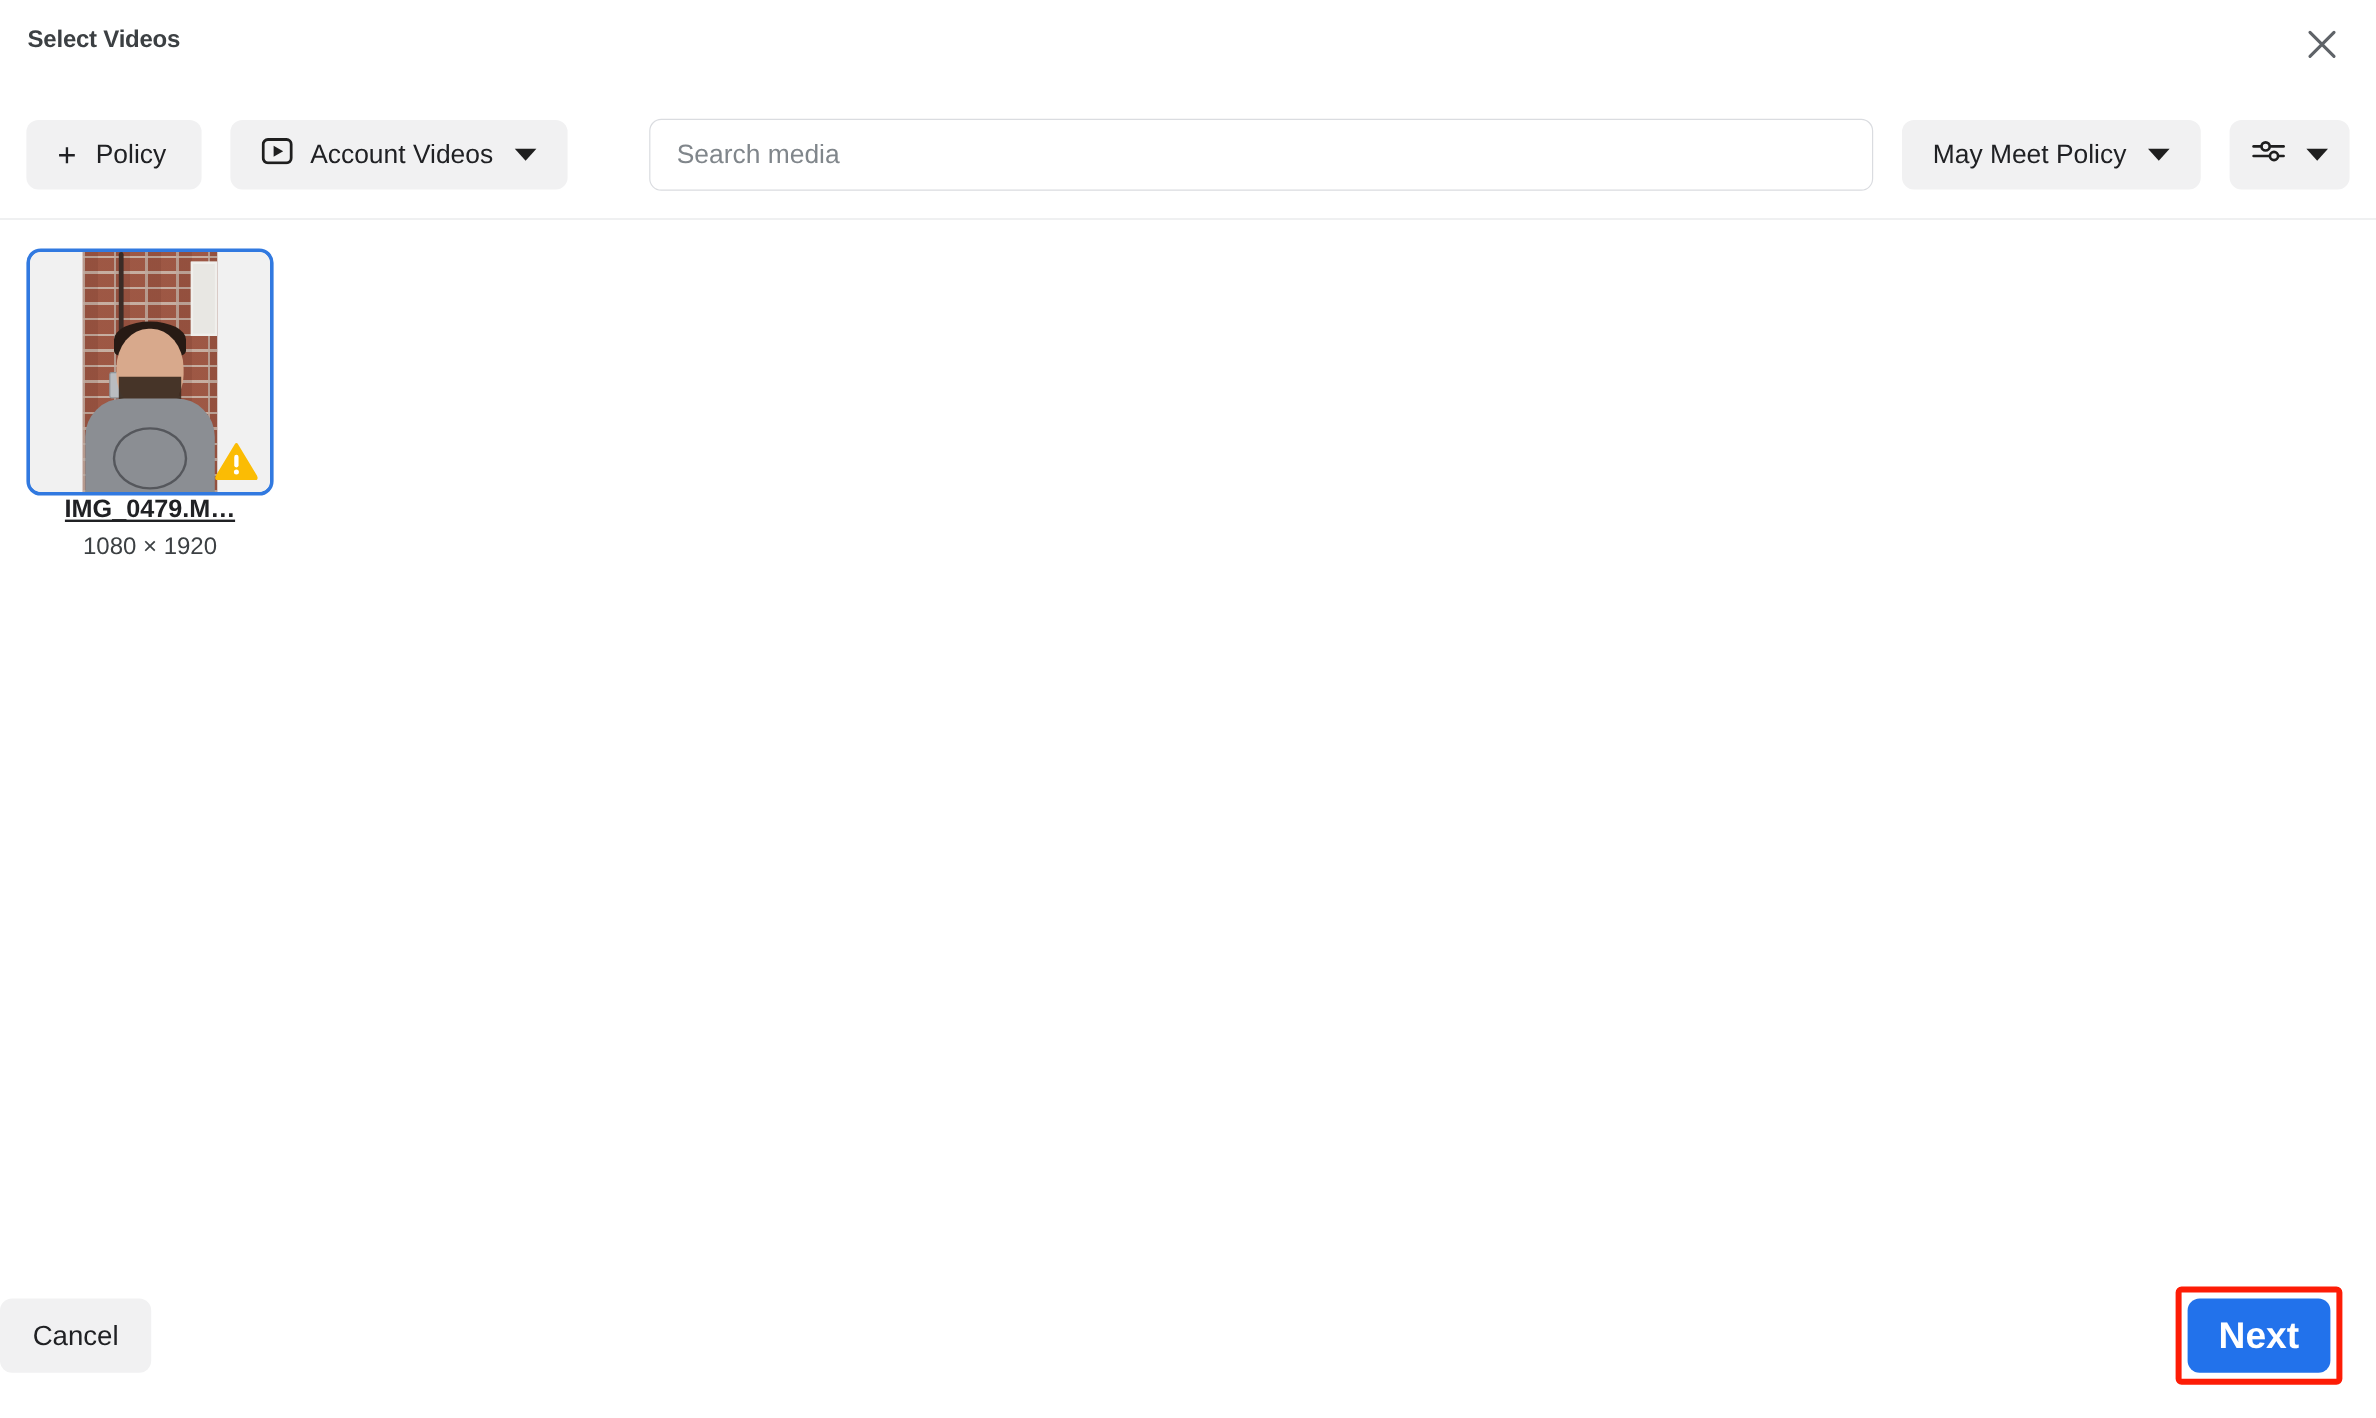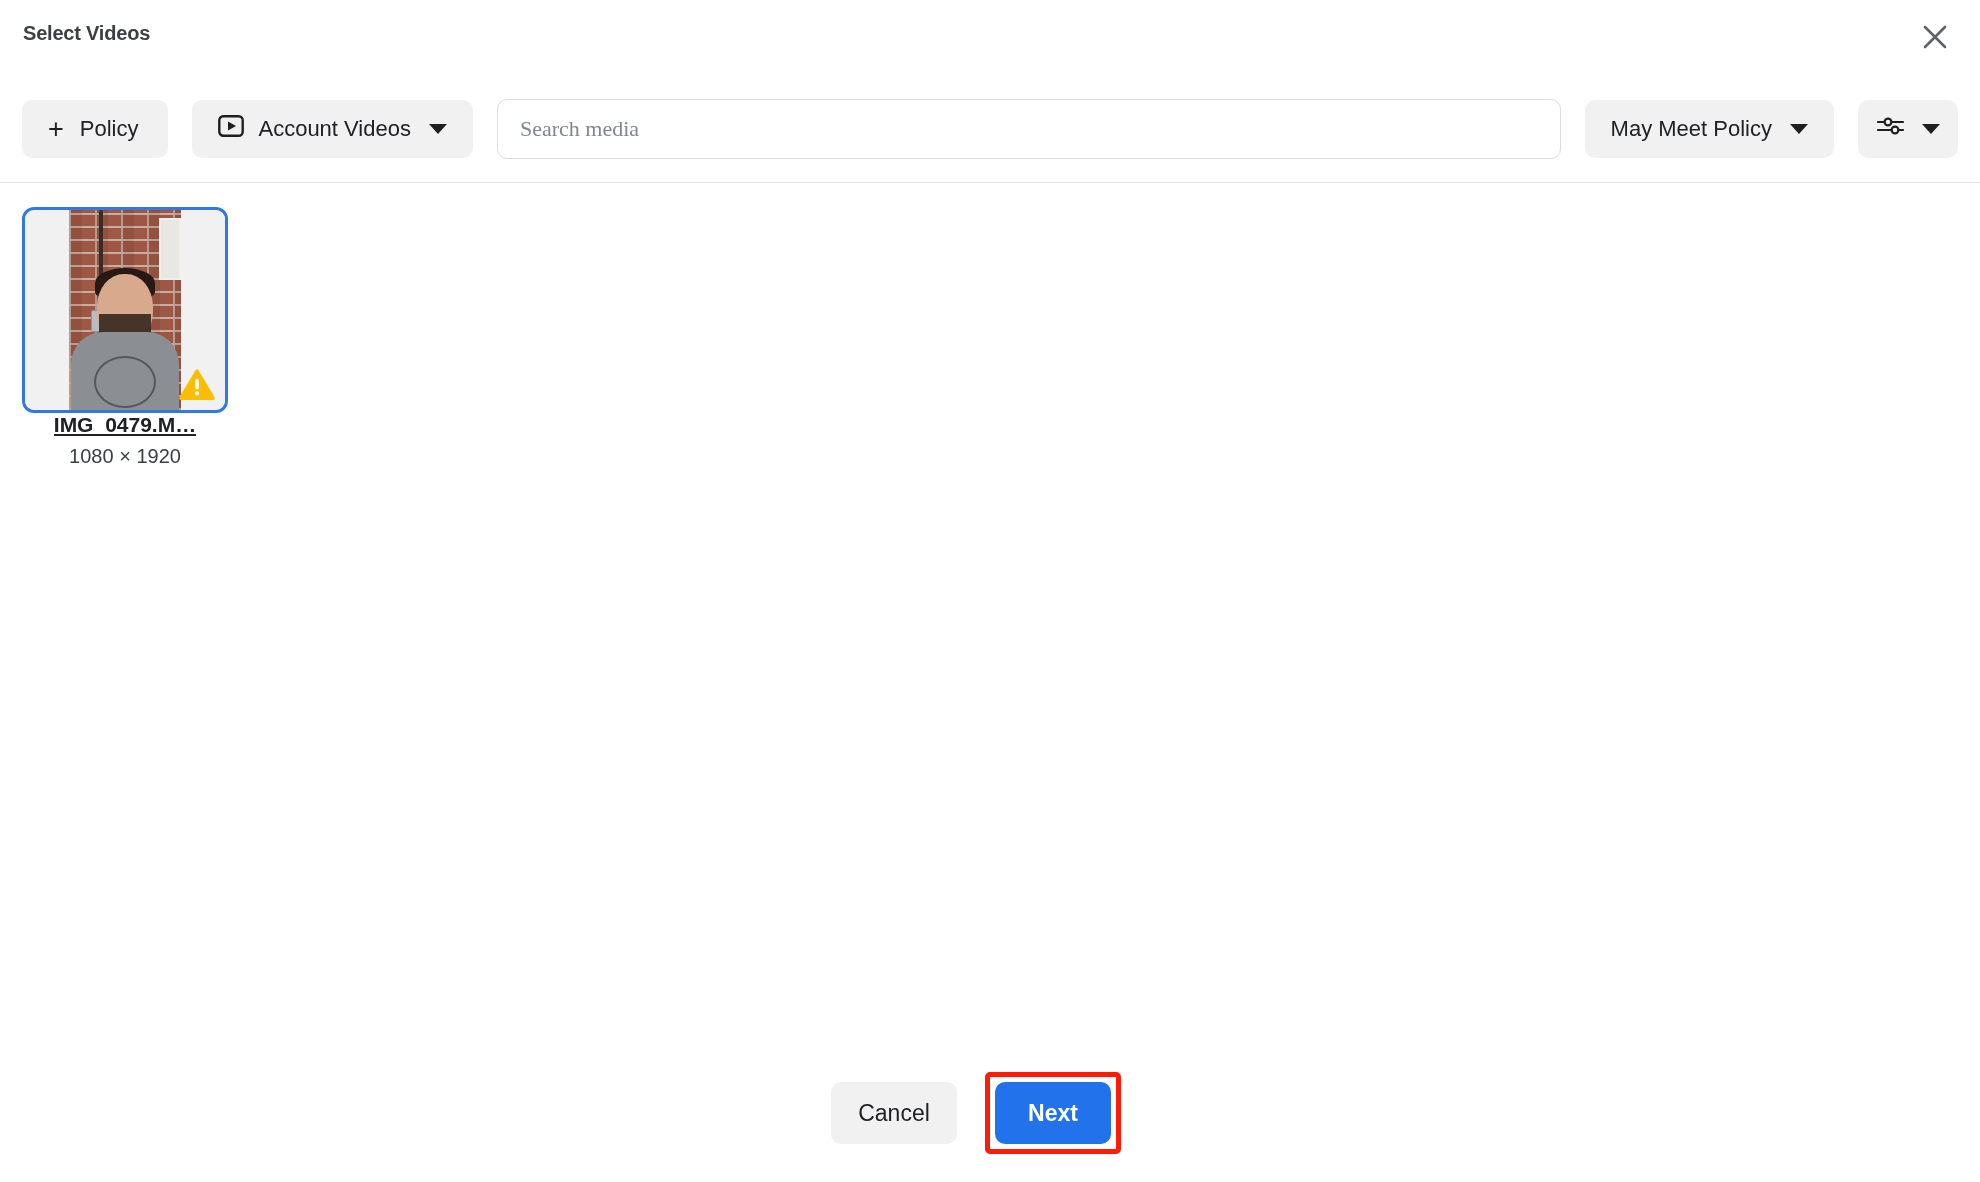--- a/index.html
+++ b/index.html
@@ -101,24 +101,25 @@
   }
 
   .search-wrap { flex: 1 1 auto; display: flex; }
   .search-input {
     width: 100%;
     height: 60px;
     border: 1px solid #dadce0;
     border-radius: 10px;
     background: #ffffff;
     padding: 0 22px;
-    font-family: Liberation Serif, serif;
+    font-family: Liberation Sans, sans-serif;
     font-size: 22px;
     color: #202124;
     outline: none;
+    margin-left: 44px;
   }
   .search-input::placeholder { color: #80868b; }
 
   .pill-btn.icon-only { padding: 0 18px; gap: 12px; }
 
   .divider {
     height: 1px;
     background: #e4e6e8;
     width: 100%;
     flex: 0 0 auto;
@@ -275,21 +276,21 @@
     color: #3c4043;
     text-align: right;
   }
 
   
   .footer {
     flex: 0 0 auto;
     height: 120px;
     display: flex;
     align-items: center;
-    justify-content: center;
+    justify-content: space-between;
     padding: 0 28px 18px 0;
     gap: 28px;
   }
 
   .btn-cancel {
     height: 62px;
     min-width: 126px;
     padding: 0 26px;
     background: #f1f1f2;
     border: none;
@@ -308,21 +309,21 @@
   }
 
   .btn-next {
     height: 62px;
     min-width: 116px;
     padding: 0 26px;
     background: #2272eb;
     border: none;
     border-radius: 10px;
     font-family: "Liberation Sans", sans-serif;
-    font-size: 23px;
+    font-size: 31px;
     font-weight: bold;
     color: #ffffff;
     cursor: pointer;
   }
 </style>
 </head>
 <body>
 
 <div class="dialog">
 

